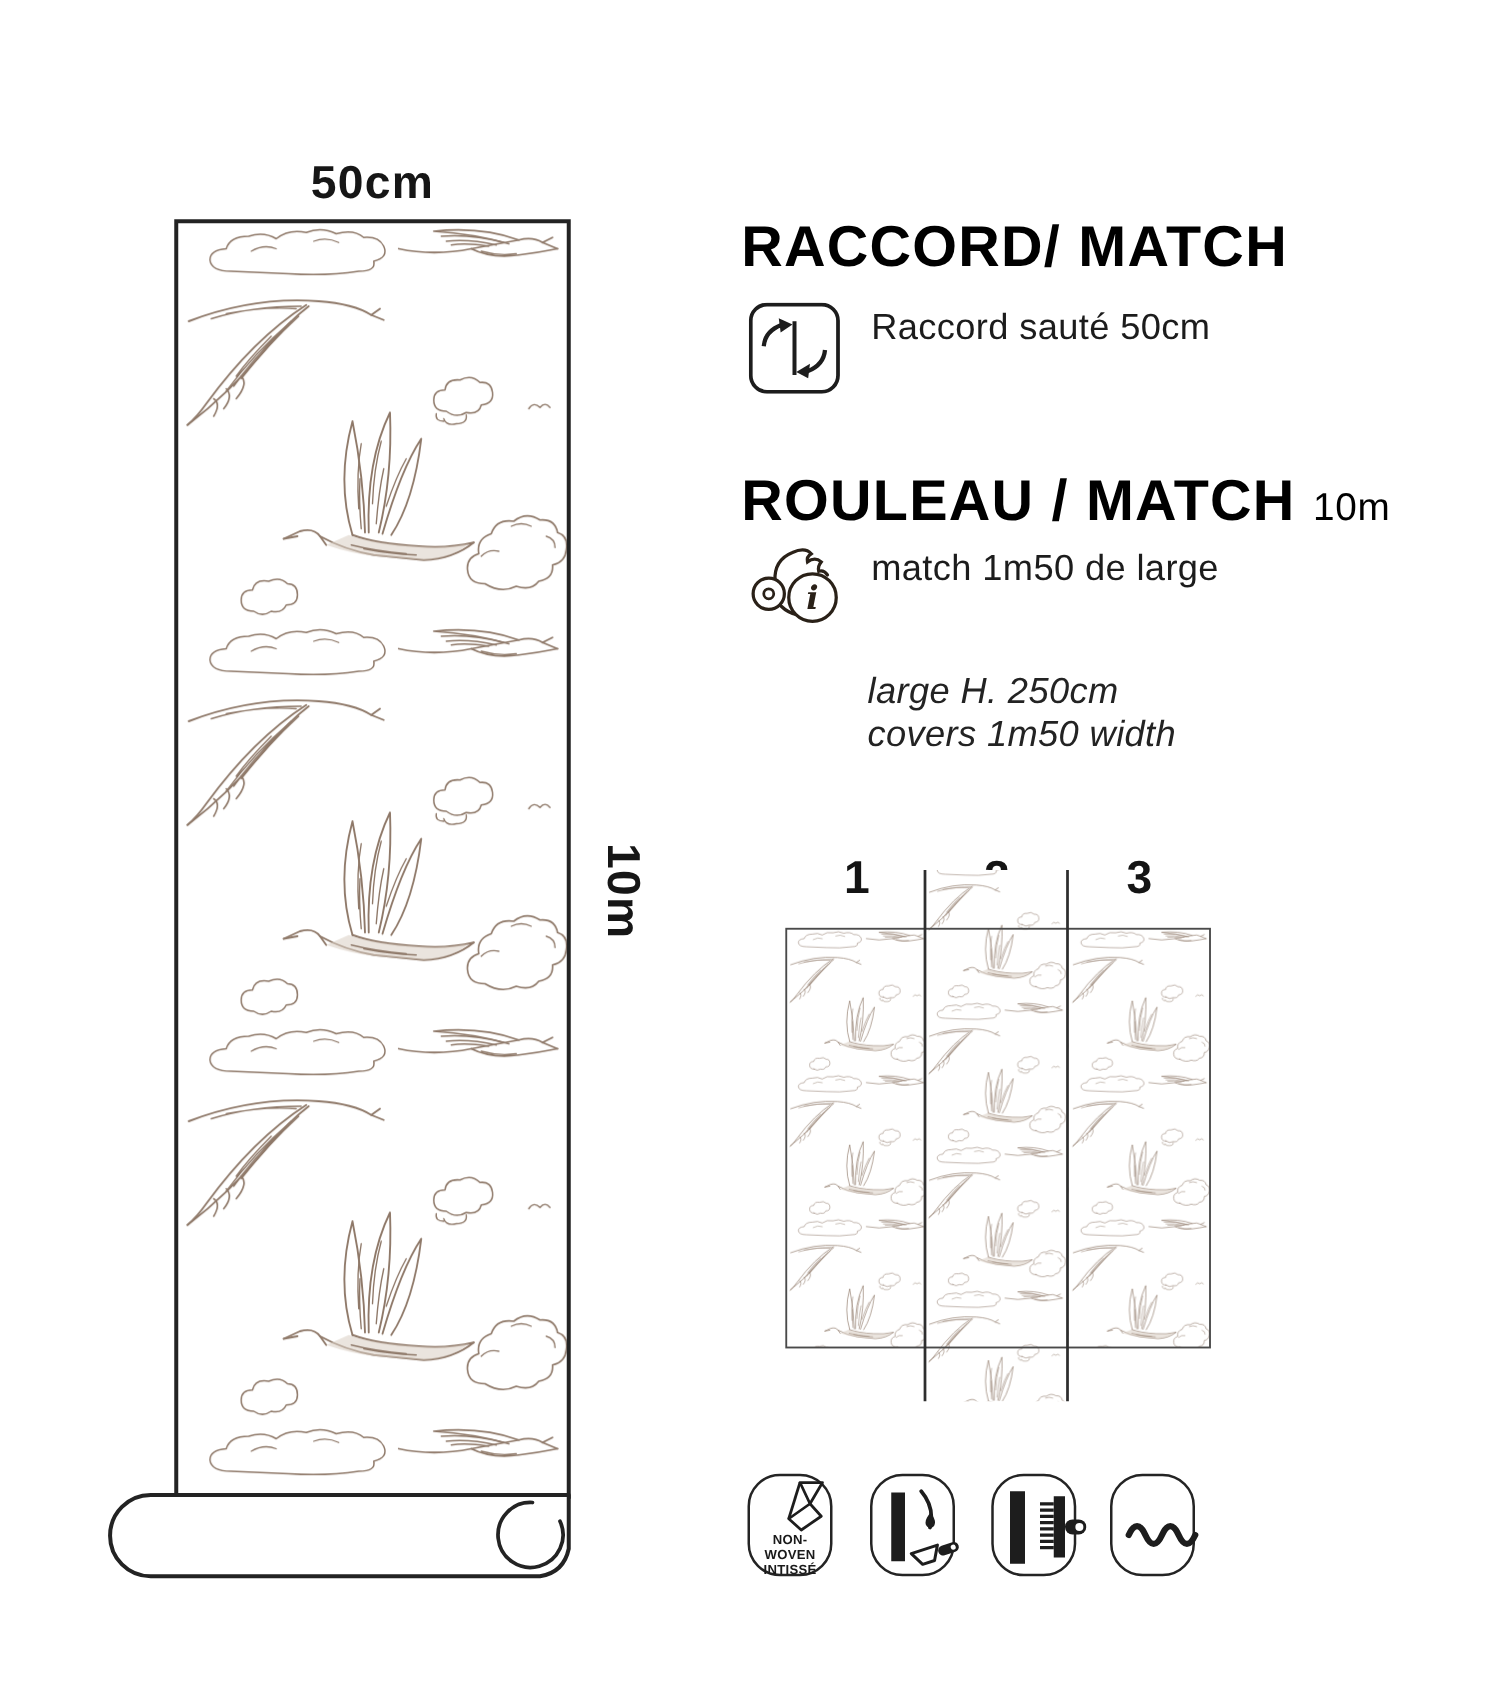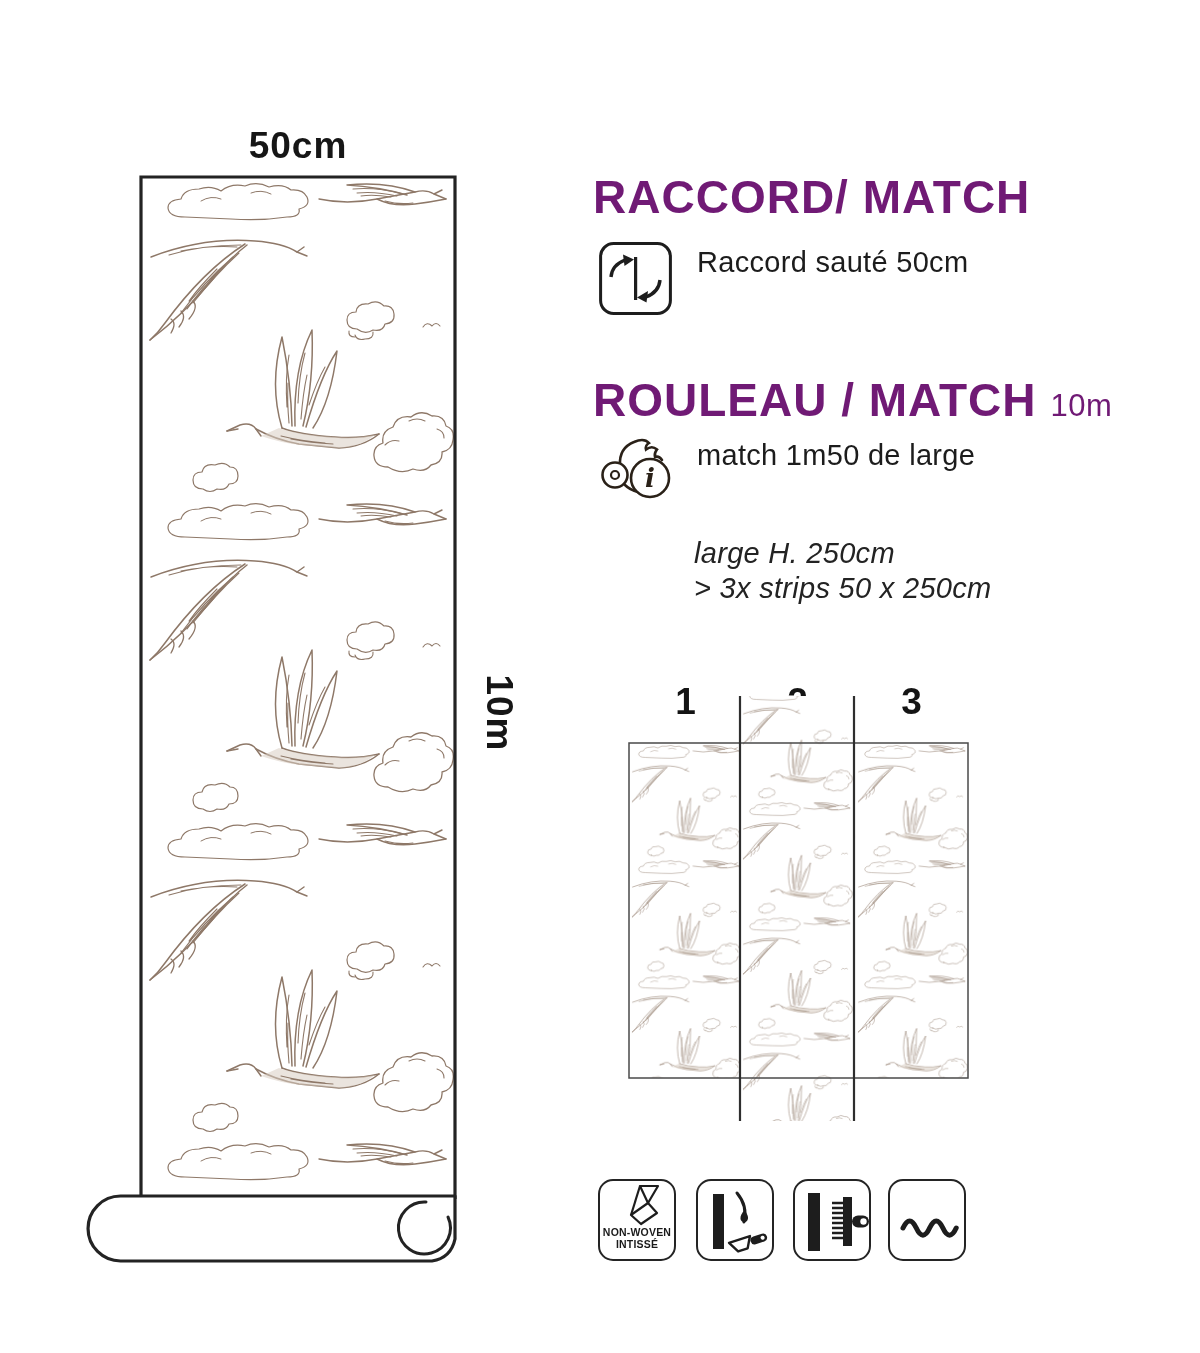--- a/index.html
+++ b/index.html
@@ -5,38 +5,38 @@
   html,body{margin:0;padding:0;background:#fff;}
   .canvas{position:relative;width:1200px;height:1353px;background:#ffffff;overflow:hidden;
           font-family:"Liberation Sans",sans-serif;color:#1c1c1c;margin-top:24px;}
   .abs{position:absolute;}
   
   .dim-label{font-size:37px;font-weight:600;letter-spacing:1px;color:#161616;}
   #lbl-width{left:141px;top:101px;width:314px;text-align:center;}
   #lbl-length{left:460px;top:668px;transform:rotate(90deg);transform-origin:center;}
   #roll-wrap{left:80px;top:145px;}
   
-  .h1{font-size:46px;font-weight:700;letter-spacing:1px;color:#701a75;white-space:nowrap;}
+  .h1{font-size:46px;font-weight:700;letter-spacing:1px;color:#000000;white-space:nowrap;}
   #match-title{left:593px;top:146px;}
   #roll-title{left:593px;top:349px;}
   .h1 .suffix{font-size:31px;font-weight:500;letter-spacing:0.5px;margin-left:14px;}
   .bodytext{font-size:29px;line-height:35px;letter-spacing:0.3px;color:#1c1c1c;white-space:nowrap;}
   .italic{font-style:italic;color:#232323;}
   #match-text{left:697px;top:221px;}
   #roll-fr{left:697px;top:414px;}
   #roll-en{left:694px;top:512px;}
   #match-icon-box{left:599px;top:218px;}
   #roll-icon-box{left:598px;top:410px;}
   
   .strip-num{width:113px;text-align:center;font-size:37px;font-weight:700;color:#141414;}
   #num1{left:629px;top:657px;} #num2{left:741px;top:657px;} #num3{left:855px;top:657px;}
   #mini-wrap{left:622px;top:662px;}
   
-  .fbox{position:absolute;top:1155px;width:78px;height:82px;border:2.6px solid #242424;
-        border-radius:15px;background:#fff;box-sizing:border-box;}
+  .fbox{position:absolute;top:1155px;width:68px;height:82px;border:2.6px solid #242424;
+        border-radius:26px;background:#fff;box-sizing:border-box;}
   #fbox1{left:598px;} #fbox2{left:696px;} #fbox3{left:793px;} #fbox4{left:888px;}
   .fbox svg{position:absolute;left:0;top:0;}
   .nw-label{position:absolute;left:0;right:0;top:45px;text-align:center;
             font-size:10.5px;font-weight:700;line-height:12px;letter-spacing:0.2px;color:#1a1a1a;}
 </style>
 </head>
 <body>
 
 <div class="canvas">
 
@@ -145,21 +145,21 @@
       <circle cx="52" cy="44" r="19" fill="#fff" stroke="#2a2118" stroke-width="2.6"></circle>
       <text x="52" y="53" font-size="26" font-family="DejaVu Serif, serif" font-style="italic" font-weight="700" text-anchor="middle" fill="#2a2118">i</text>
     </svg>
   </div>
 
   <div class="abs bodytext" id="roll-fr">
     <div>match 1m50 de large</div>
   </div>
   <div class="abs bodytext italic" id="roll-en">
     <div>large H. 250cm</div>
-    <div>&gt; 3x strips 50 x 250cm</div>
+    <div>covers 1m50 width</div>
   </div>
 
   <div class="abs strip-num" id="num1">1</div>
   <div class="abs strip-num" id="num2">2</div>
   <div class="abs strip-num" id="num3">3</div>
 
   <div class="abs" id="mini-wrap">
     <svg width="356" height="450" viewBox="0 0 356 450">
       <rect x="7" y="57" width="339" height="335" fill="url(#pat-mini)"></rect>
       <rect x="118" y="10" width="114" height="425" fill="#ffffff"></rect>

